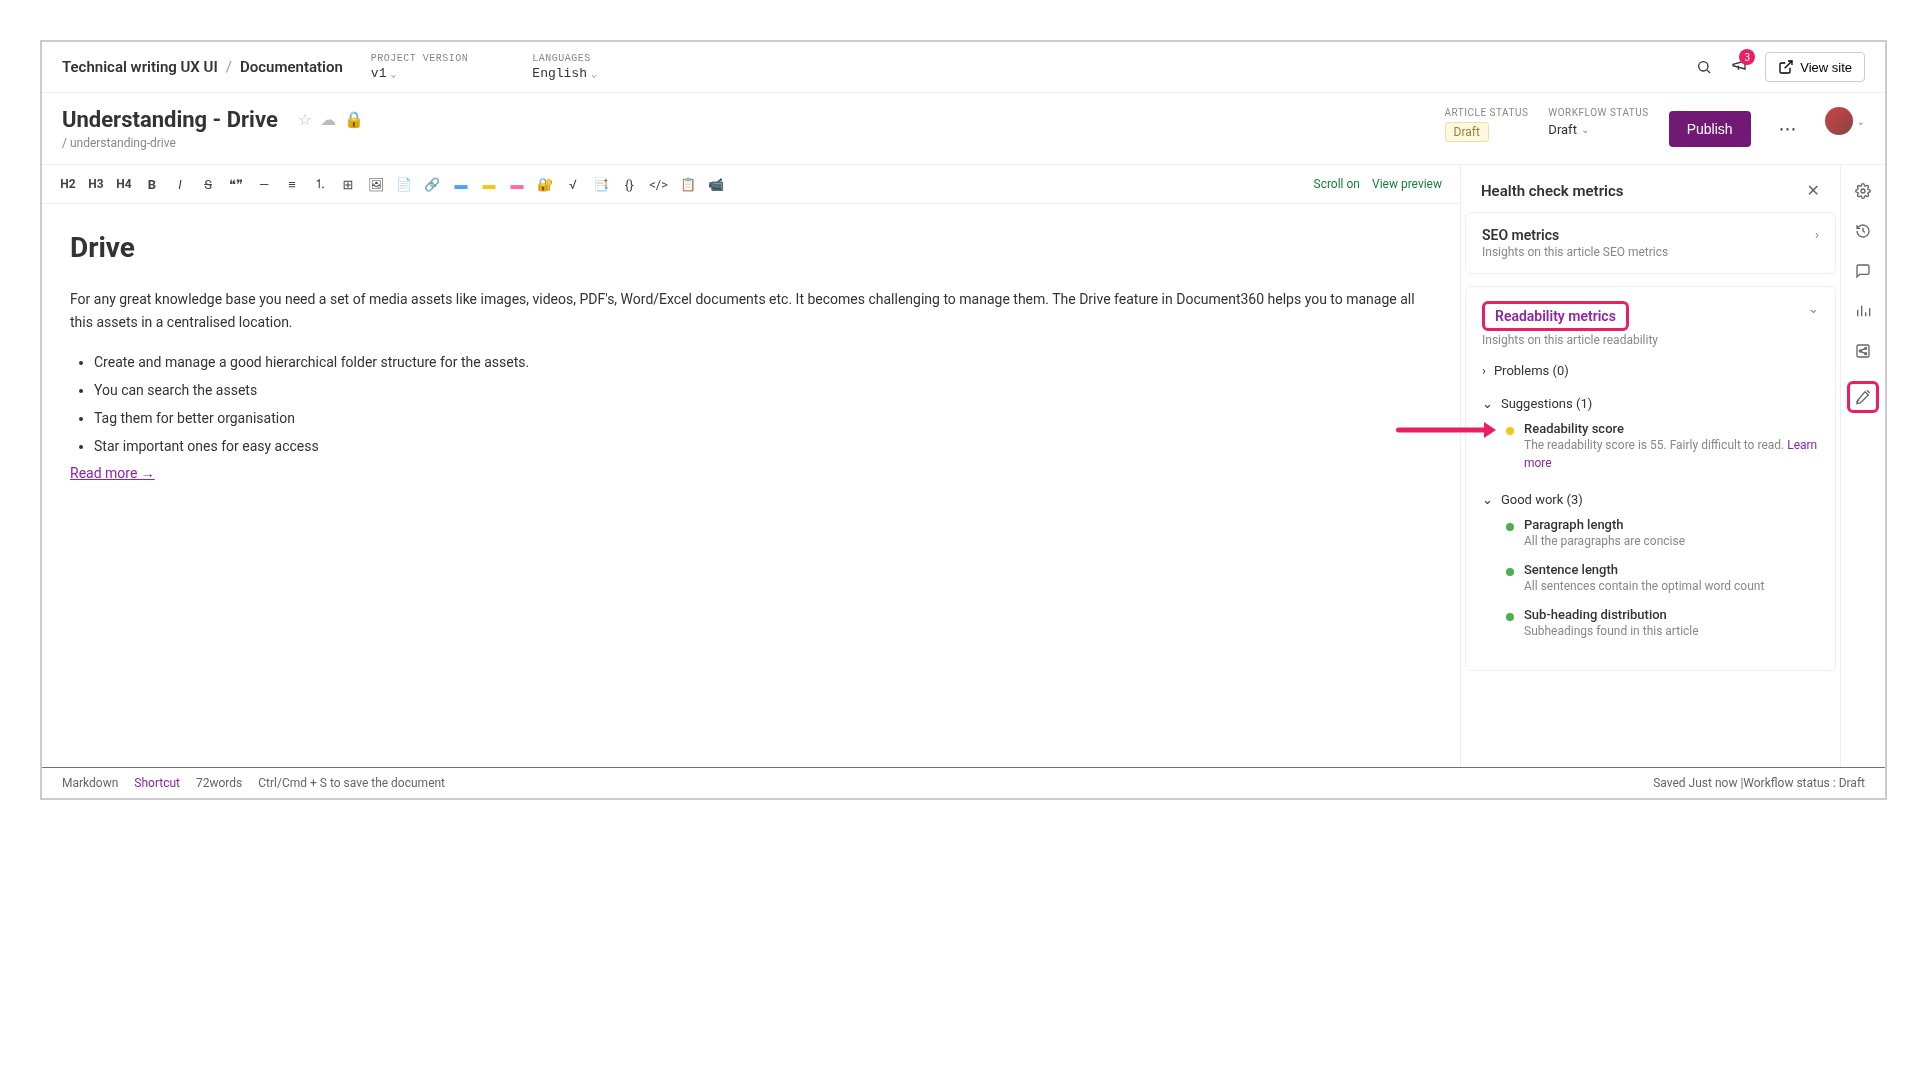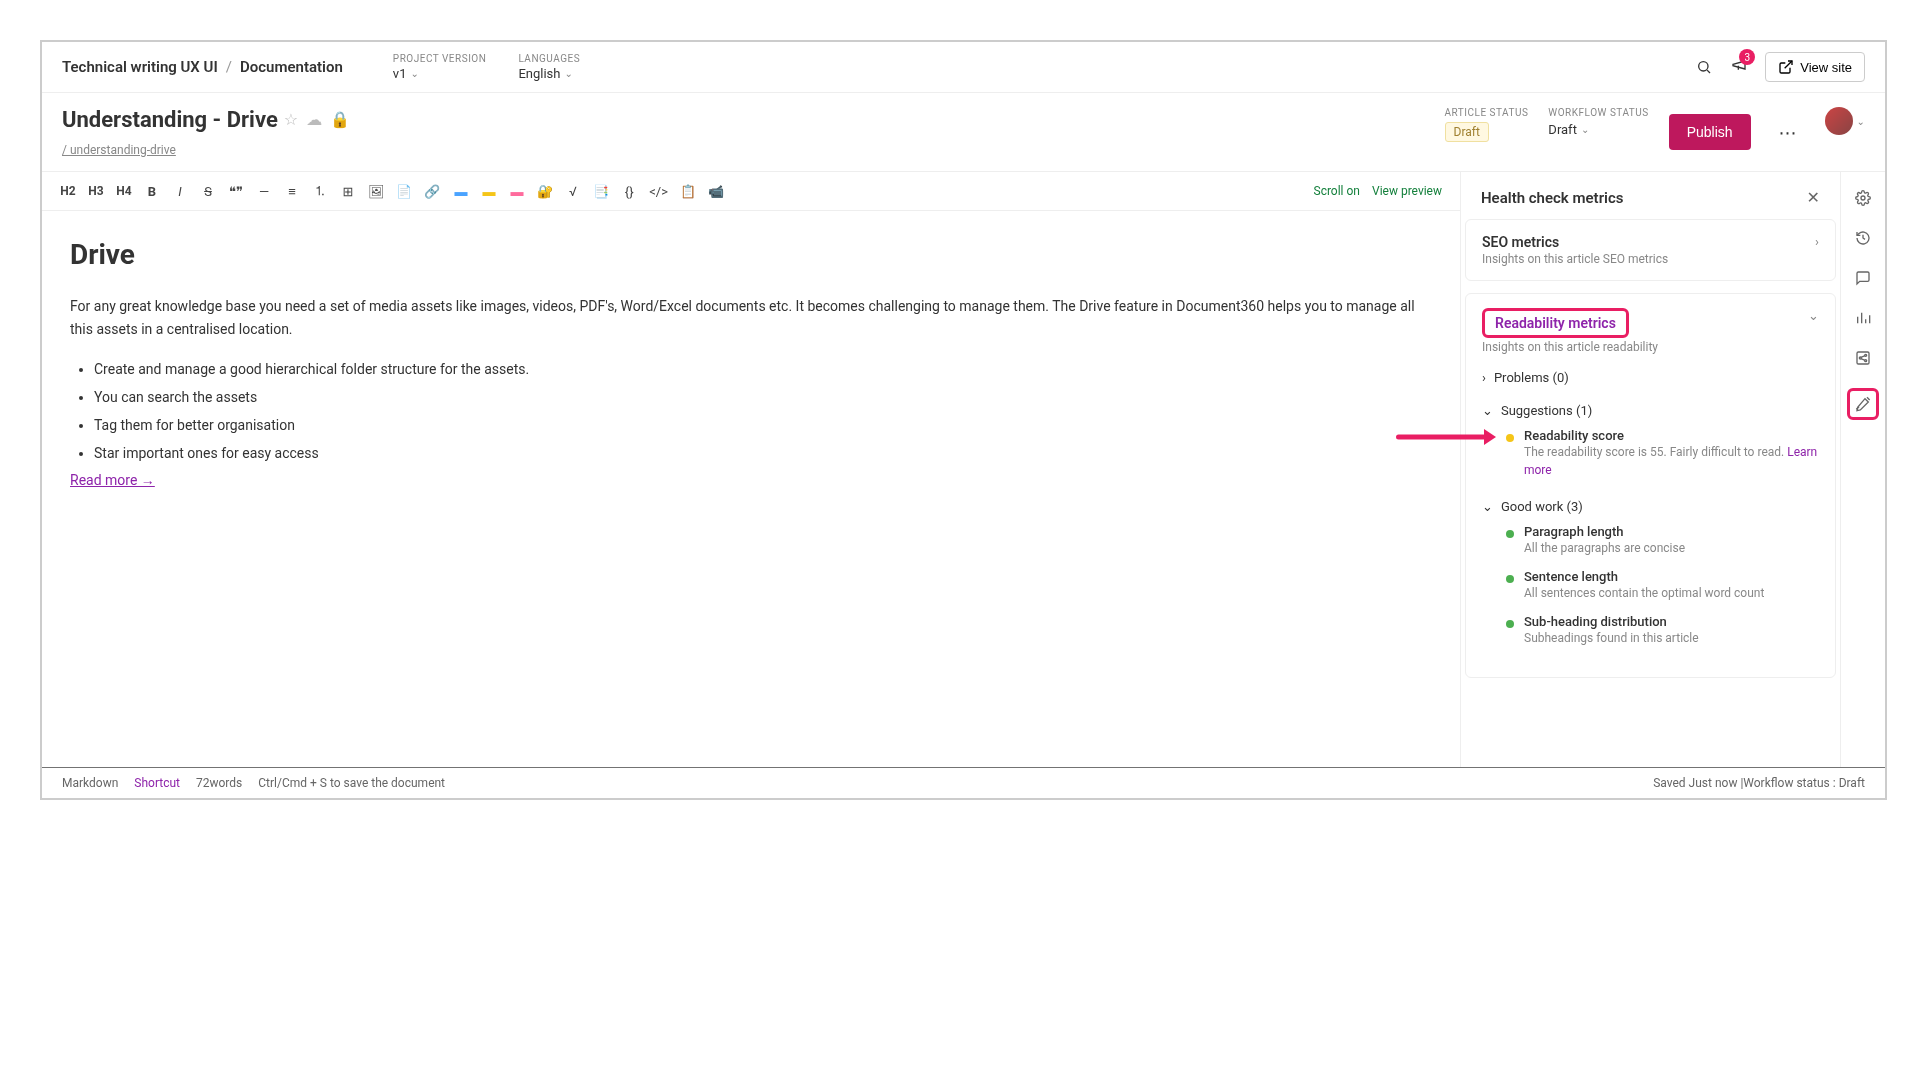--- a/index.html
+++ b/index.html
@@ -3,43 +3,43 @@
 <meta charset="utf-8">
 <style>
 * { box-sizing: border-box; margin: 0; padding: 0; }
 body { font-family: -apple-system, BlinkMacSystemFont, "Segoe UI", Roboto, sans-serif; background: #fff; color: #333; }
 .app { border: 2px solid #ccc; margin: 40px; height: 760px; display: flex; flex-direction: column; overflow: hidden; }
 
 
 .top-header { display: flex; align-items: center; padding: 10px 20px; border-bottom: 1px solid #eee; gap: 10px; }
 .breadcrumb { display: flex; align-items: center; gap: 8px; font-size: 15px; font-weight: 600; }
 .breadcrumb .sep { color: #999; font-weight: 400; }
-.header-meta { display: flex; gap: 32px; margin-left: 40px; }
+.header-meta { display: flex; gap: 64px; margin-left: 18px; font-family: Liberation Mono, monospace; }
 .meta-block { display: flex; flex-direction: column; gap: 2px; }
 .meta-label { font-size: 10px; color: #888; text-transform: uppercase; letter-spacing: 0.5px; }
 .meta-value { font-size: 13px; color: #333; display: flex; align-items: center; gap: 4px; }
 .chev { font-size: 10px; color: #888; }
 .top-header .spacer { flex: 1; }
 .search-icon, .bullhorn { width: 18px; height: 18px; display: inline-flex; align-items: center; justify-content: center; cursor: pointer; }
 .badge { position: relative; margin: 0 8px; }
 .badge-num { position: absolute; top: -8px; right: -8px; background: #e91e63; color: #fff; font-size: 10px; border-radius: 50%; width: 16px; height: 16px; display: flex; align-items: center; justify-content: center; }
 .view-site { border: 1px solid #ccc; padding: 6px 12px; border-radius: 4px; font-size: 13px; cursor: pointer; background: #fff; display: flex; align-items: center; gap: 6px; }
 
 
 .article-header { display: flex; align-items: flex-start; padding: 14px 20px; border-bottom: 1px solid #eee; gap: 20px; min-height: 64px; }
 .title-block { flex: 1; }
-.title-row { display: flex; align-items: center; gap: 6px; }
+.title-row { display: flex; align-items: center; gap: 20px; }
 .article-title { font-size: 22px; font-weight: 700; }
 .title-icons { display: flex; gap: 8px; color: #bbb; }
-.slug { font-size: 12px; color: #888; margin-top: 11px; text-decoration: underline; }
+.slug { font-size: 12px; color: #888; margin-top: 4px; }
 .status-block { display: flex; flex-direction: column; gap: 4px; }
 .status-label { font-size: 10px; color: #888; text-transform: uppercase; letter-spacing: 0.5px; }
 .draft-badge { background: #fff8e1; border: 1px solid #f0e0a0; color: #a08030; padding: 2px 8px; border-radius: 3px; font-size: 12px; display: inline-block; width: fit-content; }
 .workflow-val { font-size: 13px; display: flex; align-items: center; gap: 4px; }
-.publish-btn { background: #be185d; color: #fff; border: none; padding: 10px 18px; border-radius: 4px; font-size: 14px; font-weight: 500; cursor: pointer; align-self: center; }
+.publish-btn { background: #701a75; color: #fff; border: none; padding: 10px 18px; border-radius: 4px; font-size: 14px; font-weight: 500; cursor: pointer; align-self: center; }
 .more-icon { font-size: 18px; cursor: pointer; align-self: center; padding: 0 8px; }
 .avatar { width: 28px; height: 28px; border-radius: 50%; background: linear-gradient(135deg,#c44,#844); align-self: center; }
 .avatar-wrap { display: flex; align-items: center; gap: 4px; }
 
 
 .main-row { flex: 1; display: flex; overflow: hidden; }
 
 
 .editor-col { flex: 1; display: flex; flex-direction: column; border-right: 1px solid #eee; }
 .toolbar { display: flex; align-items: center; gap: 12px; padding: 10px 18px; border-bottom: 1px solid #eee; font-size: 13px; }

